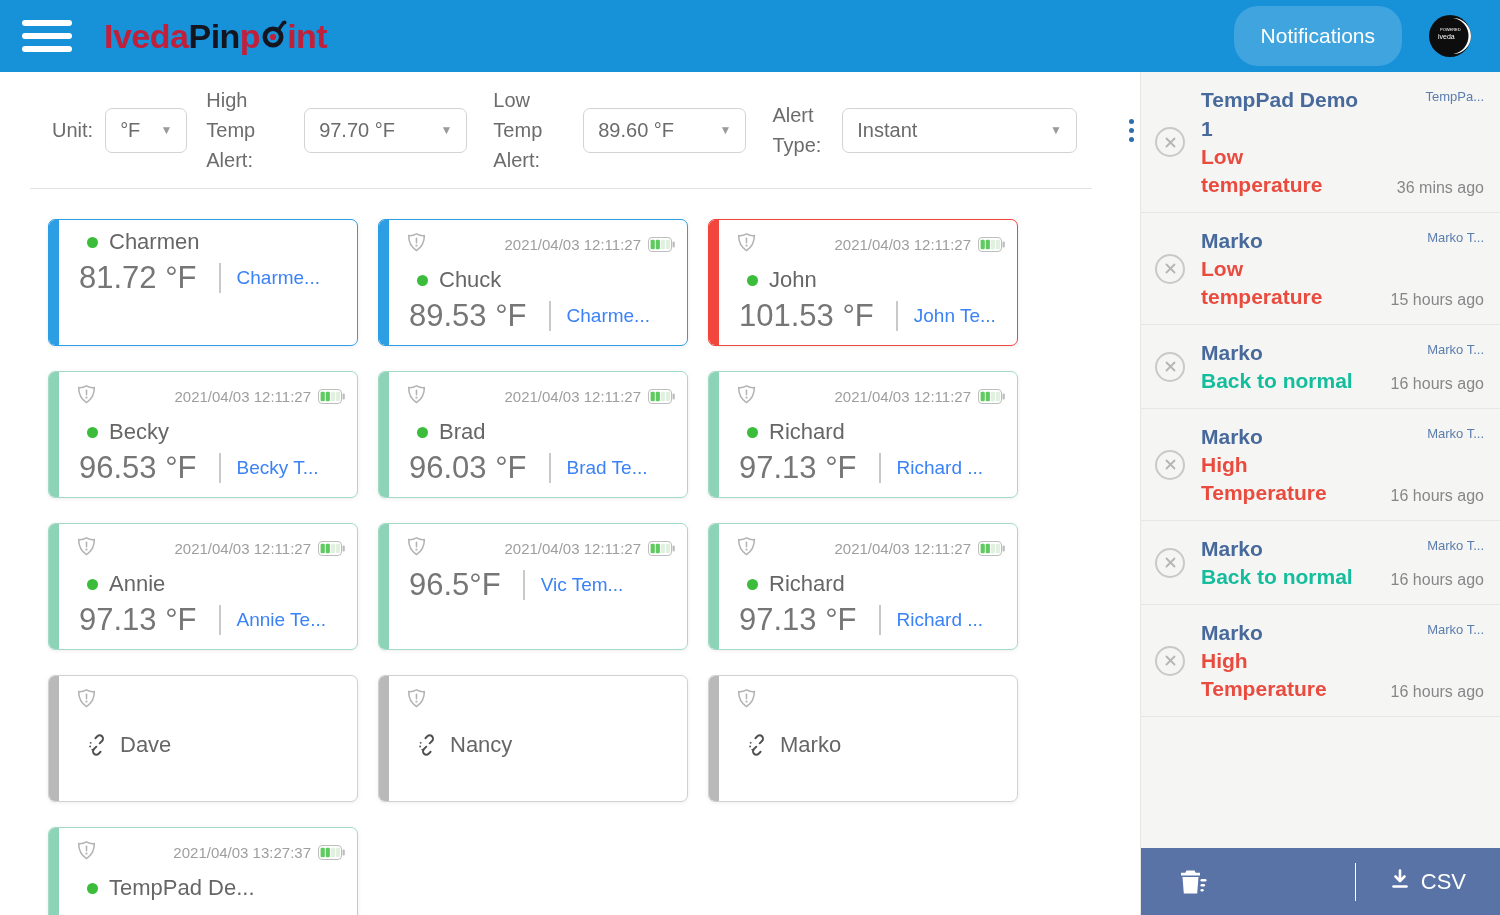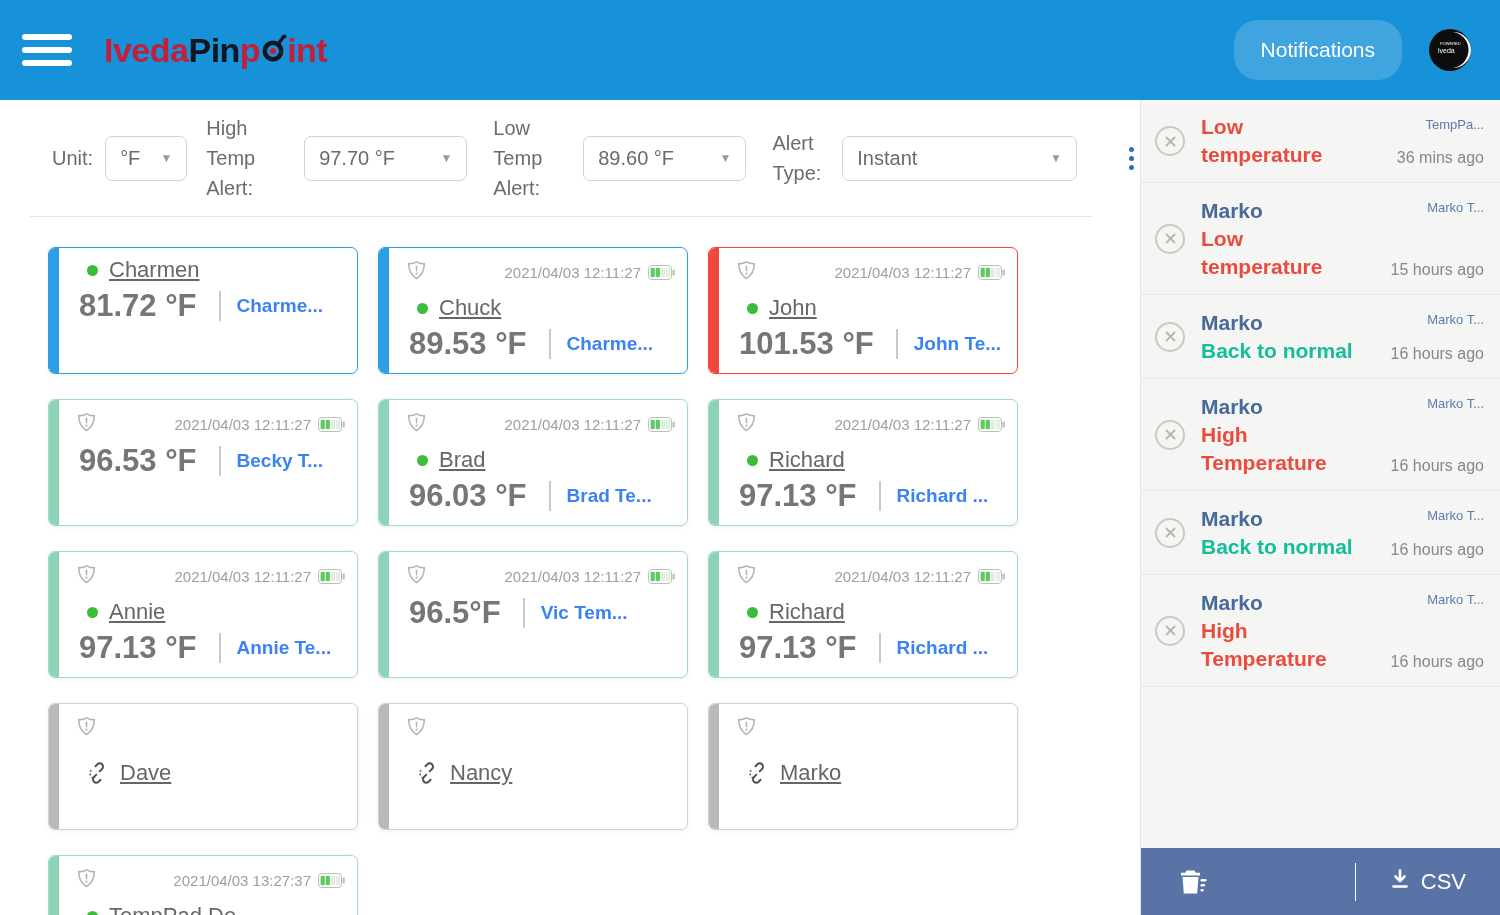--- a/index.html
+++ b/index.html
@@ -1,21 +1,21 @@
 <!DOCTYPE html>
 <html><head>
 <meta charset="utf-8">
 <style>
   * { margin:0; padding:0; box-sizing:border-box; }
   html,body { width:1500px; height:915px; overflow:hidden;
     font-family:"Liberation Sans", sans-serif; background:#fff; }
   .app { width:1500px; height:915px; display:flex; flex-direction:column; }
 
   
-  .header { height:100px; background:#1791d8; display:flex; align-items:center;
+  .header { height:72px; background:#1791d8; display:flex; align-items:center;
     padding:0 28px 0 22px; flex:0 0 auto; }
   .hamburger { width:50px; height:38px; display:flex; flex-direction:column;
     justify-content:space-between; background:none; border:none; cursor:pointer; padding:3px 0; }
   .hamburger span { display:block; height:6px; border-radius:3px; background:#fff; }
   .logo { margin-left:32px; font-size:34px; font-weight:bold; letter-spacing:-0.5px;
     display:flex; align-items:center; }
   .logo .red { color:#c21f3a; }
   .logo .dark { color:#15151f; }
   .target-o { display:inline-block; margin:2px 0 0 1px; }
   .hdr-right { margin-left:auto; display:flex; align-items:center; gap:26px; }
@@ -55,22 +55,22 @@
   .card--blue  { border-color:#2d9ee3; } .card--blue  .card-stripe { background:#2d9ee3; }
   .card--red   { border-color:#f2453d; } .card--red   .card-stripe { background:#f2453d; }
   .card--green { border-color:#a4dbc6; } .card--green .card-stripe { background:#8cd3b8; }
   .card--gray  { border-color:#d1d1d1; } .card--gray  .card-stripe { background:#b9b9b9; }
   .card-top { display:flex; align-items:center; padding:11px 12px 0 26px; }
   .card-time { margin-left:auto; color:#9e9e9e; font-size:15px; }
   .battery { margin-left:7px; display:flex; }
   .card-name-row { display:flex; align-items:center; padding:9px 12px 0 38px; gap:11px; }
   .dot { width:11px; height:11px; border-radius:50%; background:#3bbd3b; flex:0 0 auto; }
   .unlink { display:none; }
-  .card-name { color:#666; font-size:22px;text-decoration:underline; }
-  .card-temp-row { display:flex; align-items:center; padding:5px 12px 0 30px;font-weight:bold; }
+  .card-name { color:#666; font-size:22px; }
+  .card-temp-row { display:flex; align-items:center; padding:5px 12px 0 30px; }
   .card-temp { color:#767676; font-size:31px; }
   .vline { width:2px; height:30px; background:#c9c9c9; margin:0 16px 0 22px; }
   .card-sub { color:#3b82f6; font-size:19px; }
   .card--gray .unlink { display:flex; }
   .card--gray .card-name-row { padding-top:18px; }
 
   
   .sidebar { width:360px; background:#f5f5f3; border-left:1px solid #e6e6e3;
     display:flex; flex-direction:column; }
   .notif-list { flex:1; overflow:hidden; }
@@ -261,20 +261,25 @@
         <svg width="27" height="15" viewBox="0 0 27 15">
           <rect x="0.5" y="0.5" width="23" height="14" rx="3.5" fill="#fff" stroke="#bdbdbd"></rect>
           <rect x="24.5" y="4.5" width="2.3" height="6" rx="1.1" fill="#bdbdbd"></rect>
           <rect x="2.6" y="2.8" width="4.2" height="9.4" rx="1.2" fill="#5fca5f"></rect>
           <rect x="7.7" y="2.8" width="4.2" height="9.4" rx="1.2" fill="#5fca5f"></rect>
           <rect x="12.8" y="2.8" width="4.2" height="9.4" rx="1.2" fill="#e0f1e0"></rect>
           <rect x="17.9" y="2.8" width="4.2" height="9.4" rx="1.2" fill="#e0f1e0"></rect>
         </svg>
       </span>
     </div>
+    <div class="card-name-row">
+      <span class="dot"></span>
+
+      <span class="card-name">Becky</span>
+    </div>
     <div class="card-temp-row">
       <span class="card-temp">96.53 °F</span>
       <span class="vline"></span>
       <span class="card-sub">Becky T...</span>
     </div>
   </div>
 
   <div class="card card--green">
     <div class="card-stripe"></div>
     <div class="card-top">
@@ -563,20 +568,21 @@
     <div class="sidebar">
       <div class="notif-list" id="notifs">
   <div class="notif notif--alert">
     <button class="notif-dismiss">
       <svg width="13" height="13" viewBox="0 0 13 13" stroke="#b5b5b1" stroke-width="1.8" stroke-linecap="round">
         <path d="M2.5 2.5 L10.5 10.5"></path>
                 <path d="M10.5 2.5 L2.5 10.5"></path>
       </svg>
     </button>
     <div class="notif-main">
+      <div class="notif-title">TempPad Demo 1</div>
       <div class="notif-msg">Low temperature</div>
     </div>
     <div class="notif-side">
       <div class="notif-device">TempPa...</div>
       <div class="notif-time">36 mins ago</div>
     </div>
   </div>
 
   <div class="notif notif--alert">
     <button class="notif-dismiss">

